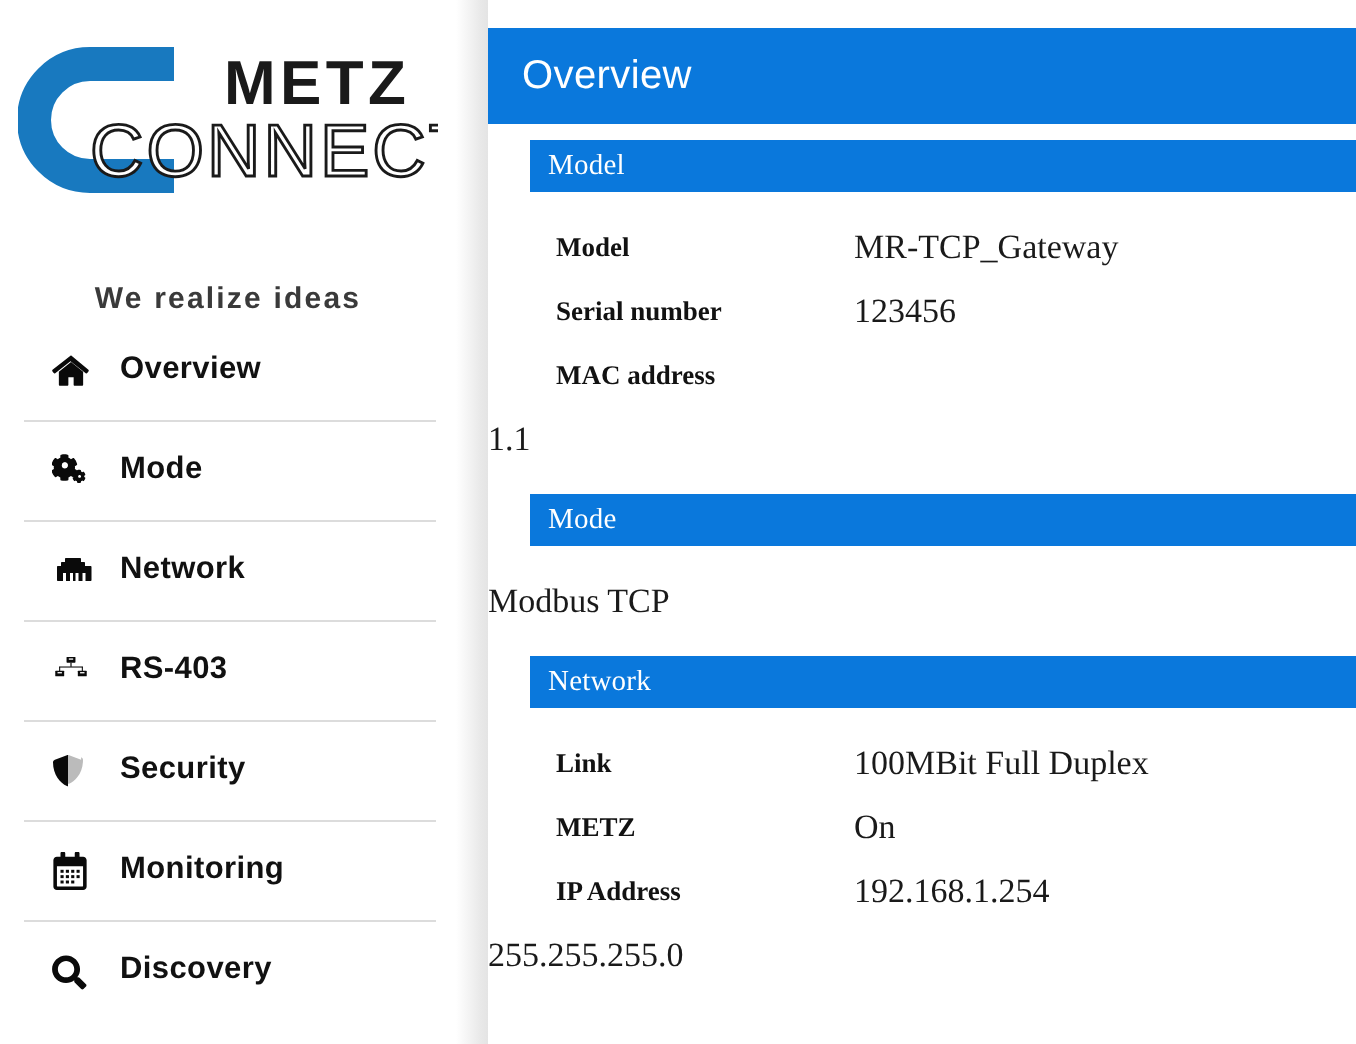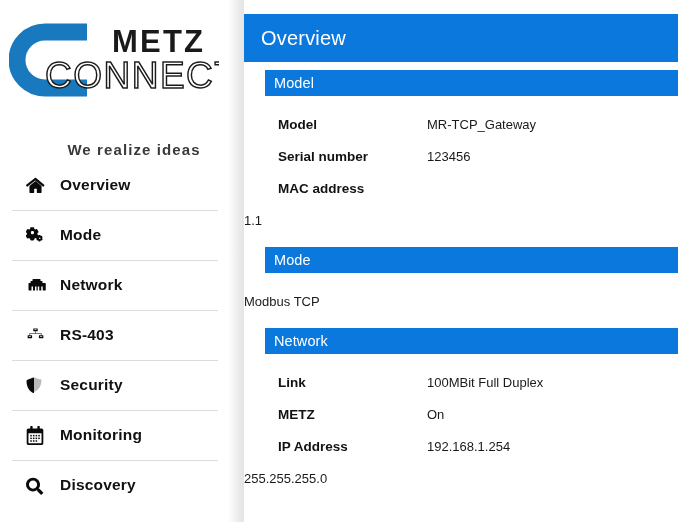--- a/index.html
+++ b/index.html
@@ -53,21 +53,20 @@
   .tagline {
     position: absolute;
     top: 123px;
     left: 0;
     width: 228px;
     text-align: center;
     font-size: 15px;
     font-weight: bold;
     letter-spacing: 1.1px;
     color: #3a3a3a;
-    padding-left: 20px;
   }
 
   #nav {
     position: absolute;
     left: 0;
     top: 160px;
     width: 228px;
   }
 
   .nav-item {
@@ -135,20 +134,21 @@
     color: #ffffff;
     font-size: 20px;
     padding-left: 17px;
     letter-spacing: 0.2px;
   }
 
   .section {
     position: absolute;
     left: 0;
     width: 434px;
+    font-family: Liberation Serif, serif;
   }
 
   .section-header {
     margin-left: 21px;
     height: 26px;
     background: #0a78dc;
     display: flex;
     align-items: center;
   }
 
@@ -171,21 +171,21 @@
     width: 183px;
     padding-left: 34px;
     box-sizing: border-box;
     font-size: 13.5px;
     font-weight: bold;
     color: #121212;
     white-space: nowrap;
   }
 
   .row-value {
-    font-size: 13px;
+    font-size: 17px;
     color: #1a1a1a;
     white-space: nowrap;
   }
 </style>
 </head>
 <body>
 
 <div id="app">
 
   <div id="sidebar">

